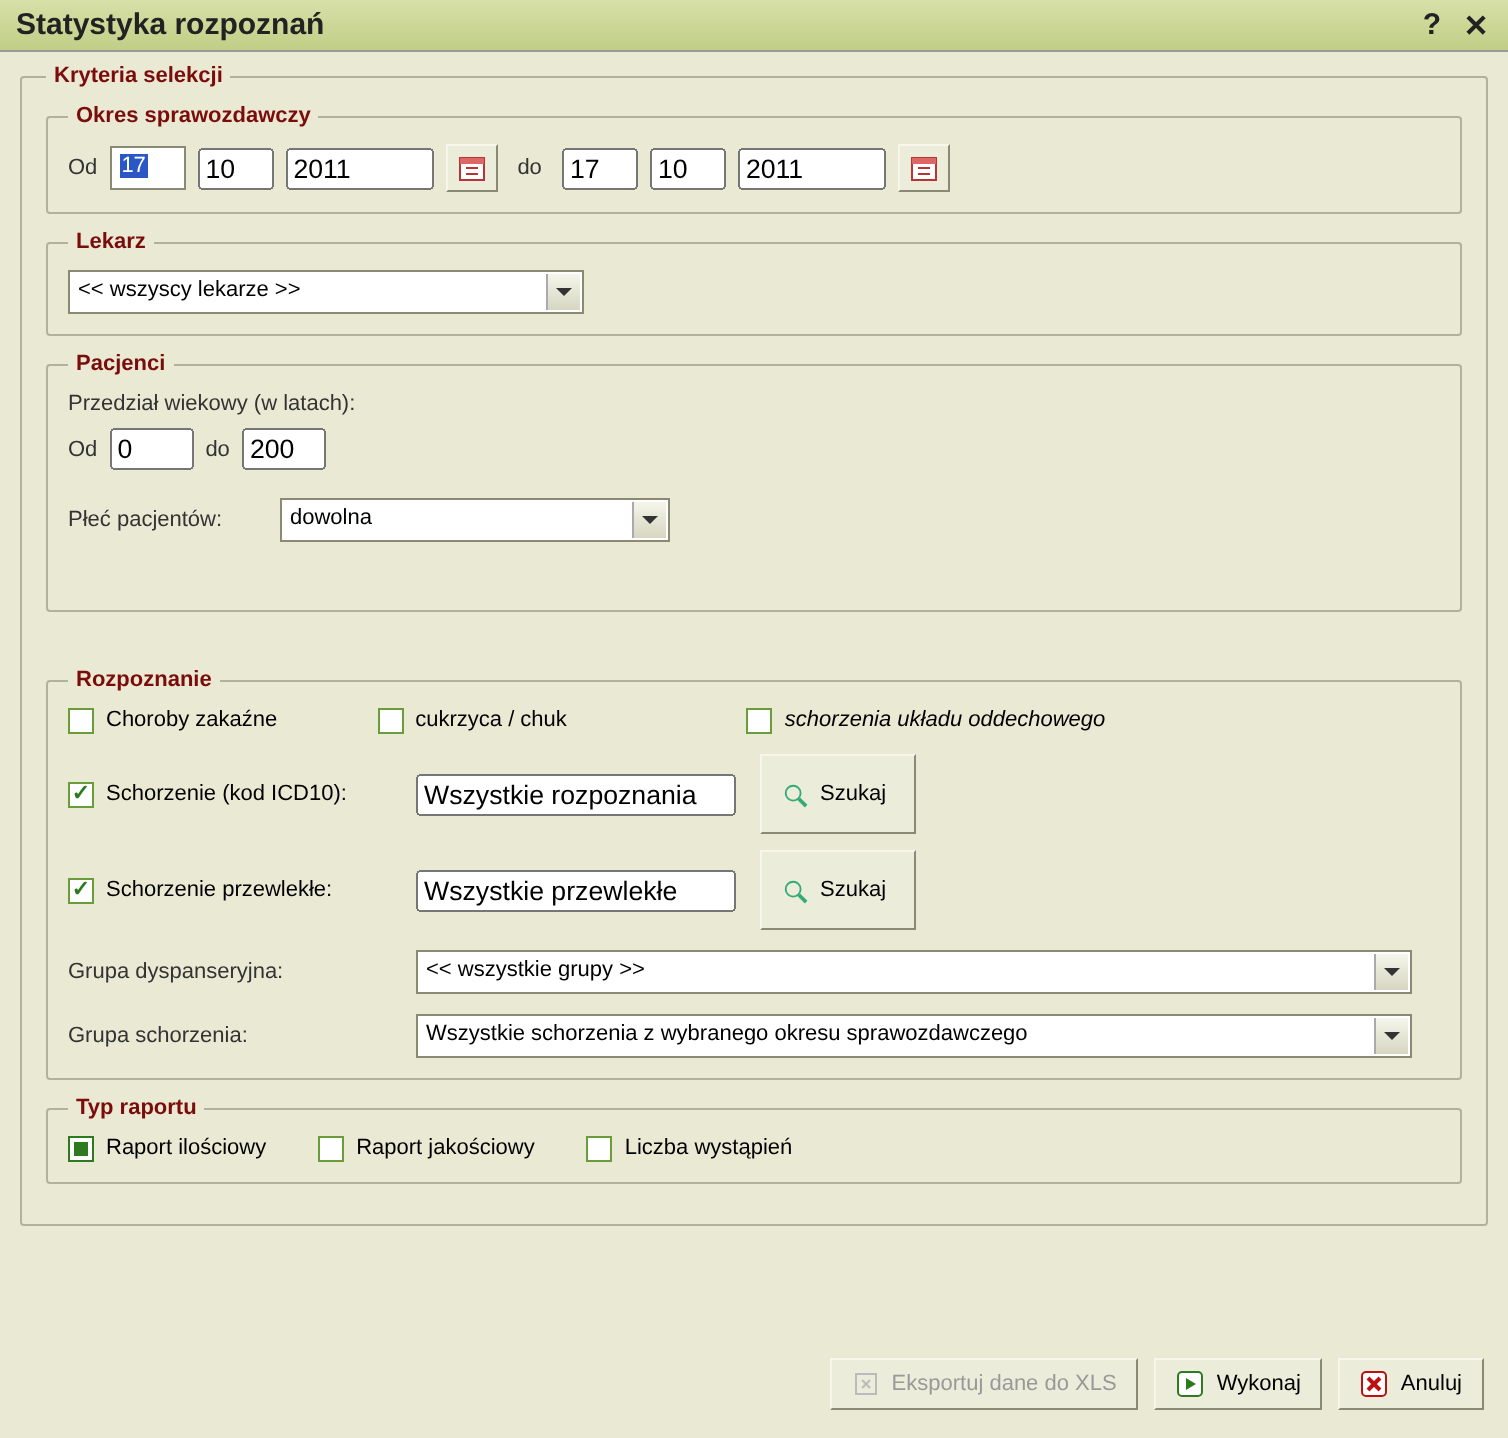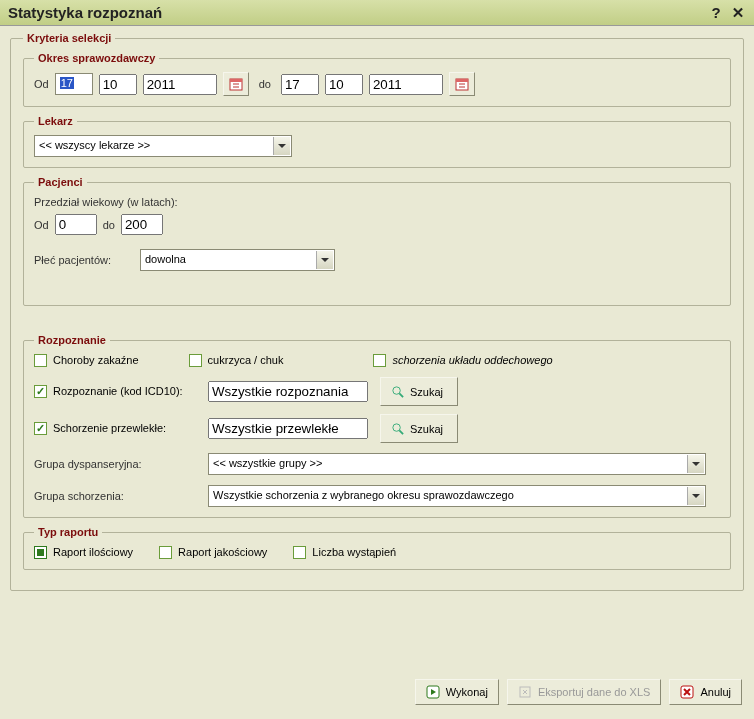--- a/index.html
+++ b/index.html
@@ -123,21 +123,21 @@
   }
   .checkbox.square-checked .box {
     border:1px solid #2f7a1e;
   }
   .checkbox.square-checked .box::after {
     content:"";
     width:7px;height:7px;
     background:#2f7a1e;
   }
   .mini-btn {
-    height:29px;
+    height:40px;
     border:1px solid #8a8a74;
     border-top-color:#f6f6ec;
     border-left-color:#f6f6ec;
     background:#ececda;
     display:inline-flex; align-items:center;
     padding:0 10px; gap:6px;
     cursor:pointer;
     font-size:11px;
   }
   .mini-btn svg { width:13px; height:13px; }
@@ -250,21 +250,21 @@
         </span>
         <span class="checkbox" style="margin-left:64px;font-style:italic;">
           <span class="box"></span>
             <span>schorzenia układu oddechowego</span>
         </span>
       </div>
 
       <div class="row" style="margin-bottom:8px;">
         <span class="checkbox checked" style="width:168px;margin-right:0;">
           <span class="box"></span>
-            <span>Rozpoznanie (kod ICD10):</span>
+            <span>Schorzenie (kod ICD10):</span>
         </span>
         <input class="txt" style="width: 160px;" value="Wszystkie rozpoznania">
         <span class="mini-btn" style="margin-left:6px;width:78px;">
           <svg viewBox="0 0 14 14">
               <circle cx="6" cy="6" r="4" fill="none" stroke="#3a7"></circle>
               <line x1="9" y1="9" x2="13" y2="13" stroke="#3a7" stroke-width="2"></line>
             </svg>
           <span>Szukaj</span>
         </span>
       </div>
@@ -315,33 +315,33 @@
         <span class="checkbox">
           <span class="box"></span>
             <span>Liczba wystąpień</span>
         </span>
       </div>
     </fieldset>
 
   </fieldset>
 
   <div class="footer-btns">
+    <span class="btn disabled">
+      <svg viewBox="0 0 14 14">
+          <rect x="2" y="2" width="10" height="10" fill="none" stroke="#bbb"></rect>
+          <path d="M5 5 L9 9 M9 5 L5 9" stroke="#bbb"></path>
+        </svg>
+      <span>Eksportuj dane do XLS</span>
+    </span>
     <span class="btn">
       <svg viewBox="0 0 14 14">
           <rect x="1" y="1" width="12" height="12" rx="2" fill="#fff" stroke="#2f7a1e"></rect>
           <polygon points="5,4 10,7 5,10" fill="#2f7a1e"></polygon>
         </svg>
       <span>Wykonaj</span>
-    </span>
-    <span class="btn disabled">
-      <svg viewBox="0 0 14 14">
-          <rect x="2" y="2" width="10" height="10" fill="none" stroke="#bbb"></rect>
-          <path d="M5 5 L9 9 M9 5 L5 9" stroke="#bbb"></path>
-        </svg>
-      <span>Eksportuj dane do XLS</span>
     </span>
     <span class="btn">
       <svg viewBox="0 0 14 14">
           <rect x="1" y="1" width="12" height="12" rx="2" fill="#fff" stroke="#b11"></rect>
           <path d="M4 4 L10 10 M10 4 L4 10" stroke="#b11" stroke-width="2"></path>
         </svg>
       <span>Anuluj</span>
     </span>
   </div>
 </div>

